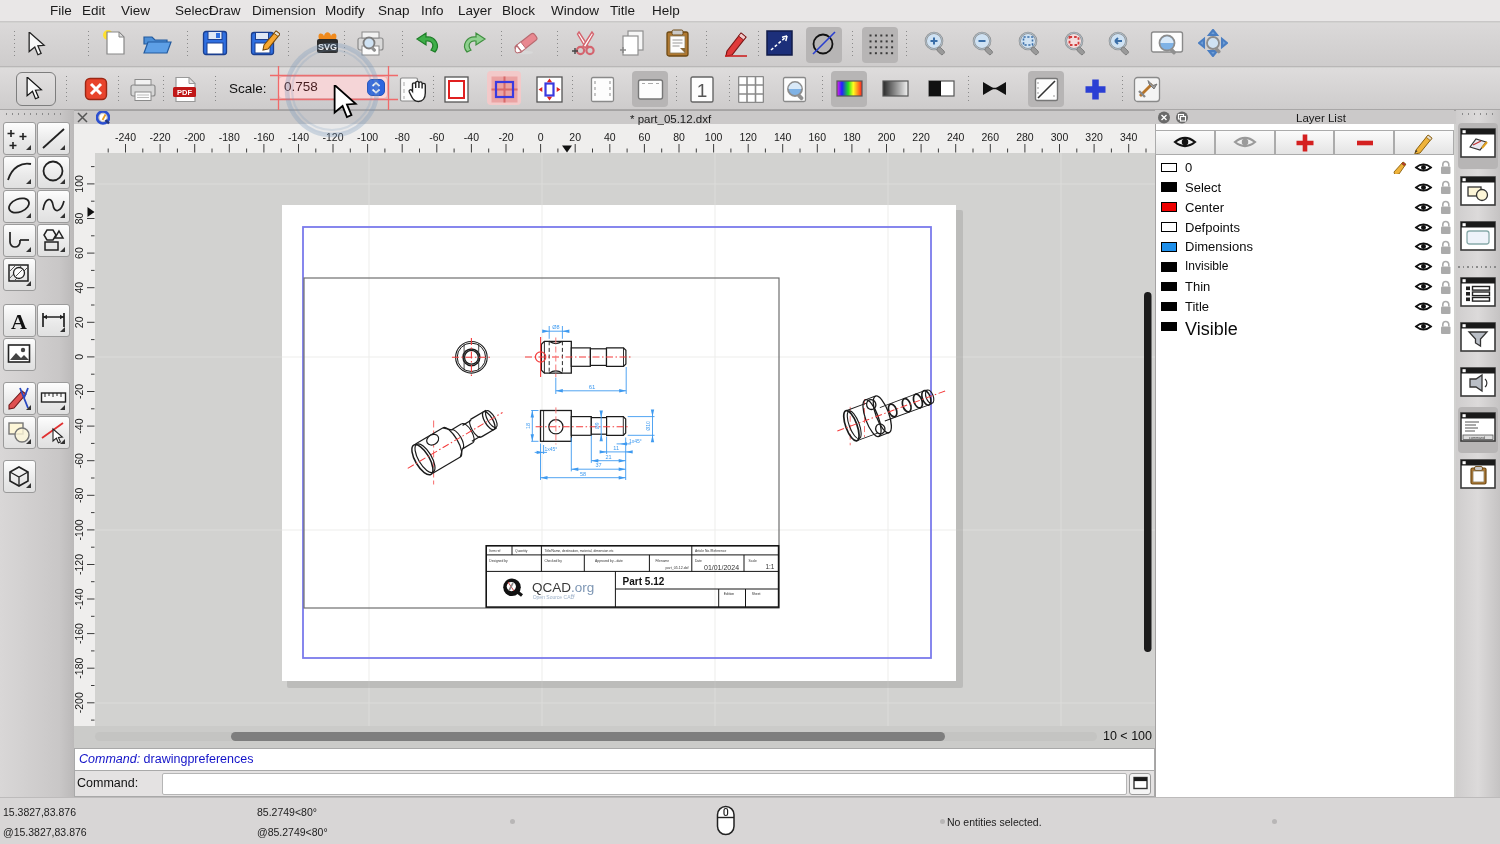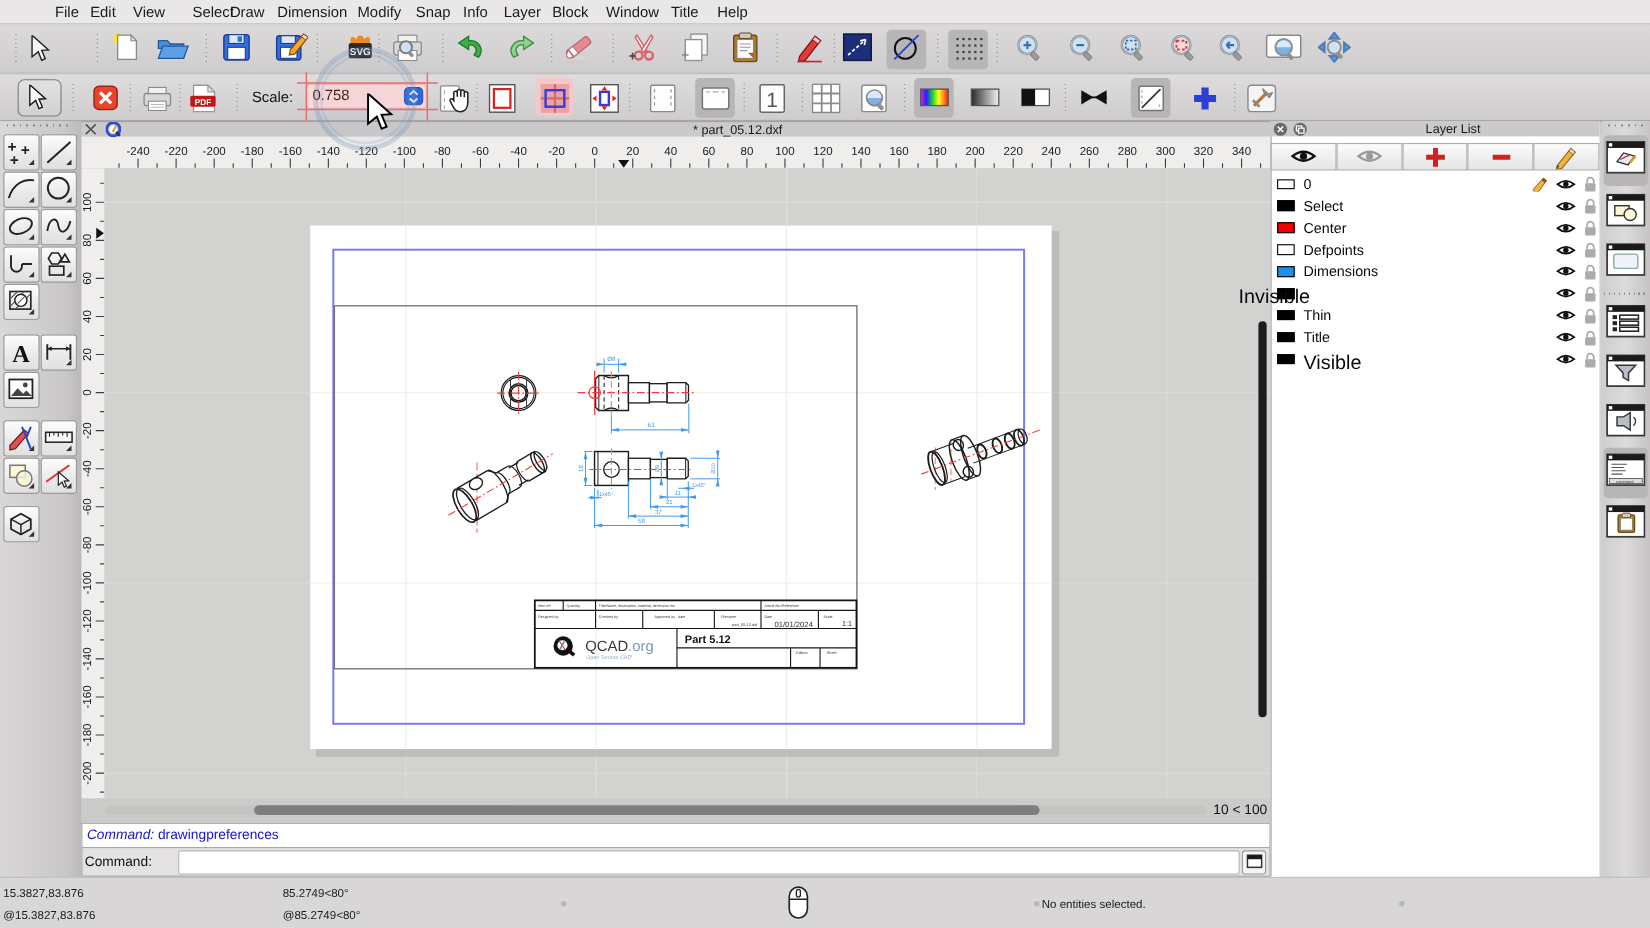--- a/index.html
+++ b/index.html
@@ -677,21 +677,21 @@
     <g transform="translate(9.5,6.5) scale(0.95)">
       <path d="M-8,0 Q0,-6.5 8,0 Q0,6.5 -8,0 Z" fill="none" stroke="#111" stroke-width="1.7"></path>
       <circle cx="0" cy="0" r="2.6" fill="#111"></circle>
     </g>
   </svg>
 <svg class="abs" style="left:1439px;top:239.9px;z-index:6" width="13" height="15" viewBox="0 0 13 15">
     <rect x="2" y="6.5" width="9.5" height="7.5" rx="1" fill="#ababab"></rect>
     <path d="M3.8,6.5 V4.5 a3,3 0 0 1 6,0 V6.5" fill="none" stroke="#ababab" stroke-width="1.6"></path>
   </svg>
 <div style="position:absolute;left:1161.4px;top:262.0px;width:16px;height:9.5px;background:#000;border:1.6px solid #000;z-index:5"></div>
-<div style="position:absolute;left:1126px;top:259.3px;font-size:18px;color:#0a0a0a;z-index:5">Invisible</div>
+<div style="position:absolute;left:1185px;top:259.3px;font-size:12px;color:#0a0a0a;z-index:5">Invisible</div>
 <svg class="abs" style="left:1414px;top:260.3px;z-index:6" width="19" height="14" viewBox="0 0 19 14">
     <g transform="translate(9.5,6.5) scale(0.95)">
       <path d="M-8,0 Q0,-6.5 8,0 Q0,6.5 -8,0 Z" fill="none" stroke="#111" stroke-width="1.7"></path>
       <circle cx="0" cy="0" r="2.6" fill="#111"></circle>
     </g>
   </svg>
 <svg class="abs" style="left:1439px;top:259.8px;z-index:6" width="13" height="15" viewBox="0 0 13 15">
     <rect x="2" y="6.5" width="9.5" height="7.5" rx="1" fill="#ababab"></rect>
     <path d="M3.8,6.5 V4.5 a3,3 0 0 1 6,0 V6.5" fill="none" stroke="#ababab" stroke-width="1.6"></path>
   </svg>

